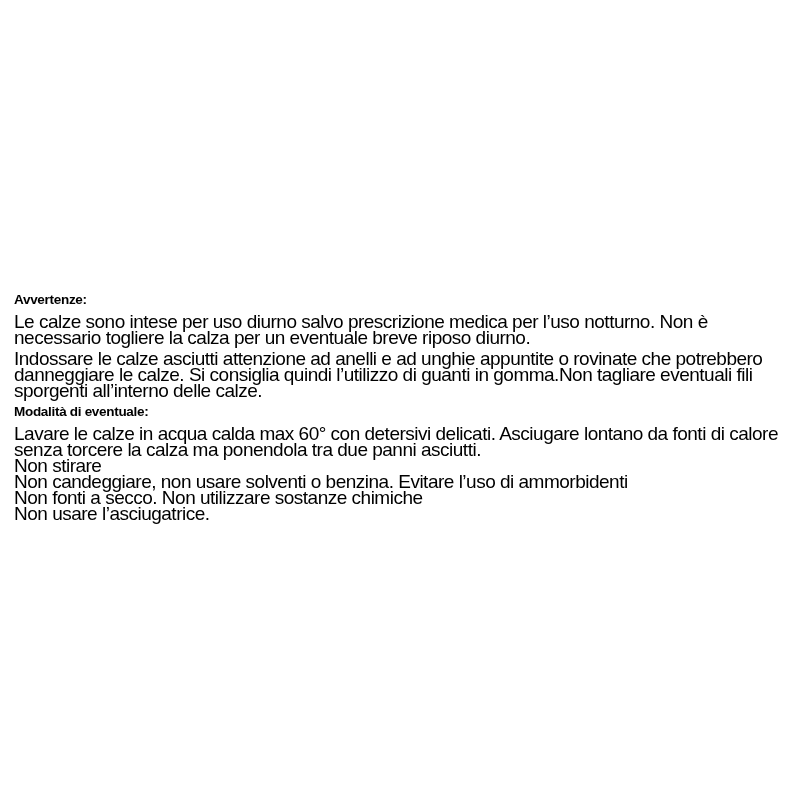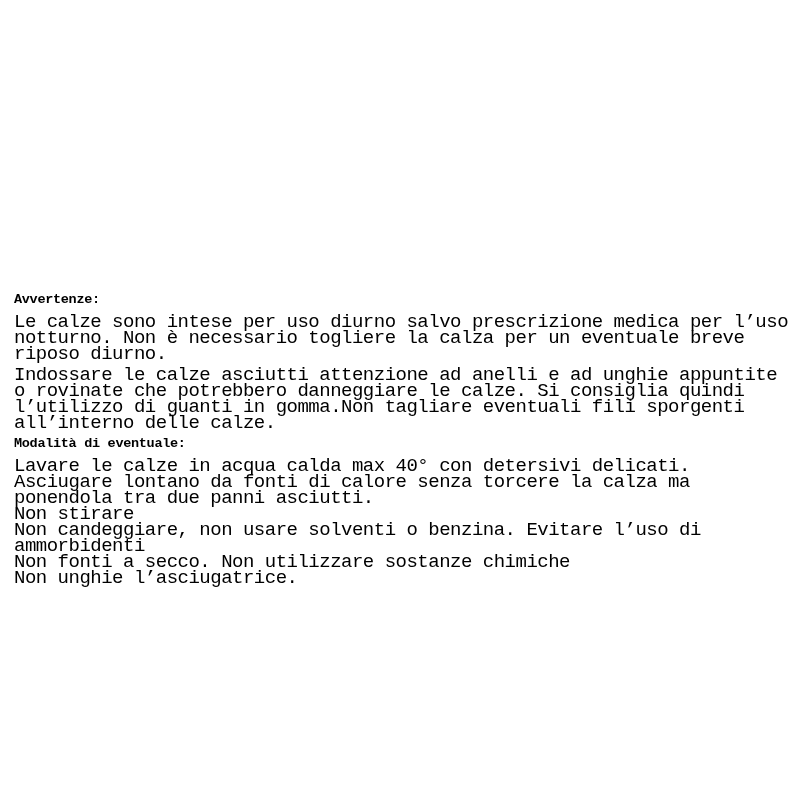--- a/index.html
+++ b/index.html
@@ -12,21 +12,21 @@
   }
   body {
     font-family: "Liberation Sans", sans-serif;
     color: #000000;
   }
   .doc {
     box-sizing: border-box;
     padding: 292px 8px 0 14px;
     width: 800px;
   }
-  .sec { margin: 0; font-family: Liberation Mono, monospace; }
+  .sec { margin: 0; }
   .hd {
     font-size: 13.5px;
     font-weight: bold;
     letter-spacing: -0.3px;
     line-height: 16px;
     margin: 0 0 6px 0;
   }
   .para {
     font-size: 19px;
     letter-spacing: -0.5px;
@@ -45,20 +45,20 @@
     <h3 class="hd">Avvertenze:</h3>
     <p class="para">Le calze sono intese per uso diurno salvo prescrizione medica per l’uso notturno. Non è necessario togliere la calza per un eventuale breve riposo diurno.</p>
   </section>
 
   <section class="sec">
     <p class="para">Indossare le calze asciutti attenzione ad anelli e ad unghie appuntite o rovinate che potrebbero danneggiare le calze. Si consiglia quindi l’utilizzo di guanti in gomma.Non tagliare eventuali fili sporgenti all’interno delle calze.</p>
   </section>
 
   <section class="sec">
     <h3 class="hd">Modalità di eventuale:</h3>
-    <p class="para tight">Lavare le calze in acqua calda max 40° con detersivi delicati. Asciugare lontano da fonti di calore senza torcere la calza ma ponendola tra due panni asciutti.</p>
+    <p class="para tight">Lavare le calze in acqua calda max 60° con detersivi delicati. Asciugare lontano da fonti di calore senza torcere la calza ma ponendola tra due panni asciutti.</p>
     <p class="para tight">Non stirare</p>
     <p class="para tight">Non candeggiare, non usare solventi o benzina. Evitare l’uso di ammorbidenti</p>
     <p class="para tight">Non fonti a secco. Non utilizzare sostanze chimiche</p>
-    <p class="para tight">Non unghie l’asciugatrice.</p>
+    <p class="para tight">Non usare l’asciugatrice.</p>
   </section>
 
 </main>
 
 </body></html>

